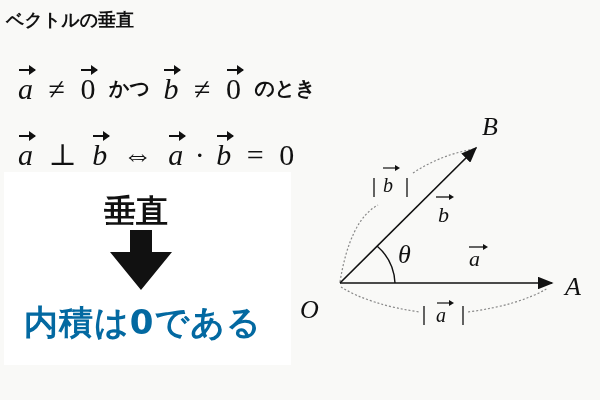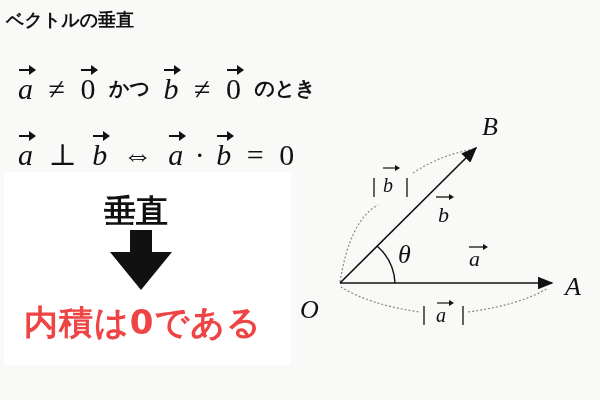--- a/index.html
+++ b/index.html
@@ -36,21 +36,21 @@
     position: absolute; left: 4px; top: 172px; width: 287px; height: 193px;
     background: #ffffff;
   }
   .suichoku {
     position: absolute; left: 104px; top: 190px;
     font-size: 32px; font-weight: bold;
   }
   .bigarrow { position: absolute; left: 108px; top: 230px; }
   .result {
     position: absolute; left: 24px; top: 300px;
-    font-size: 34px; font-weight: bold; color: #ef4444; white-space: nowrap;
+    font-size: 34px; font-weight: bold; color: #0369a1; white-space: nowrap;
     letter-spacing: 1px;
   }
   svg.diagram { position: absolute; left: 0; top: 0; }
   .dlabel { font-family: "Liberation Serif", "DejaVu Serif", serif; font-style: italic; fill: #111; }
 </style>
 </head>
 <body>
 
 <div class="title">ベクトルの垂直</div>
 

